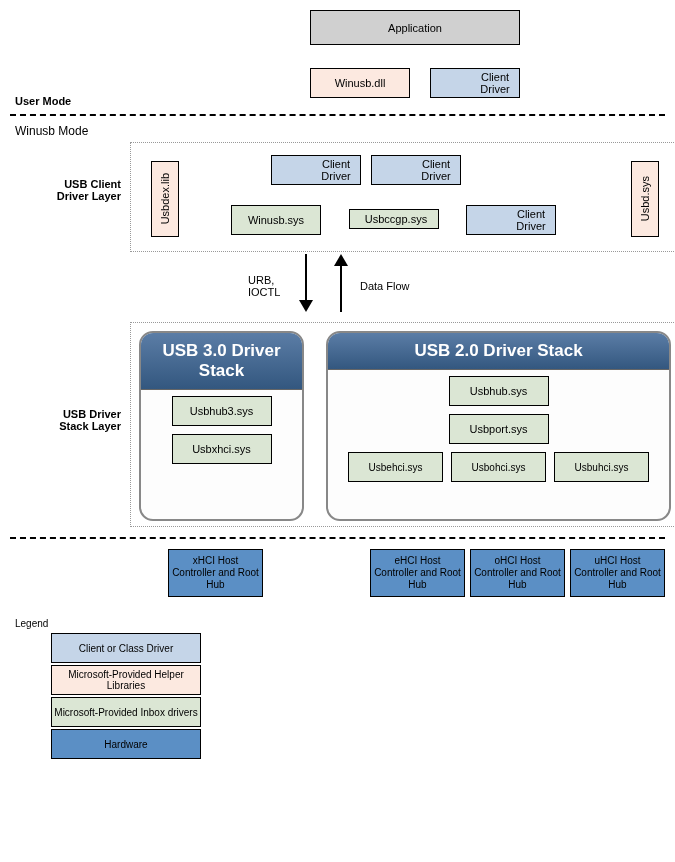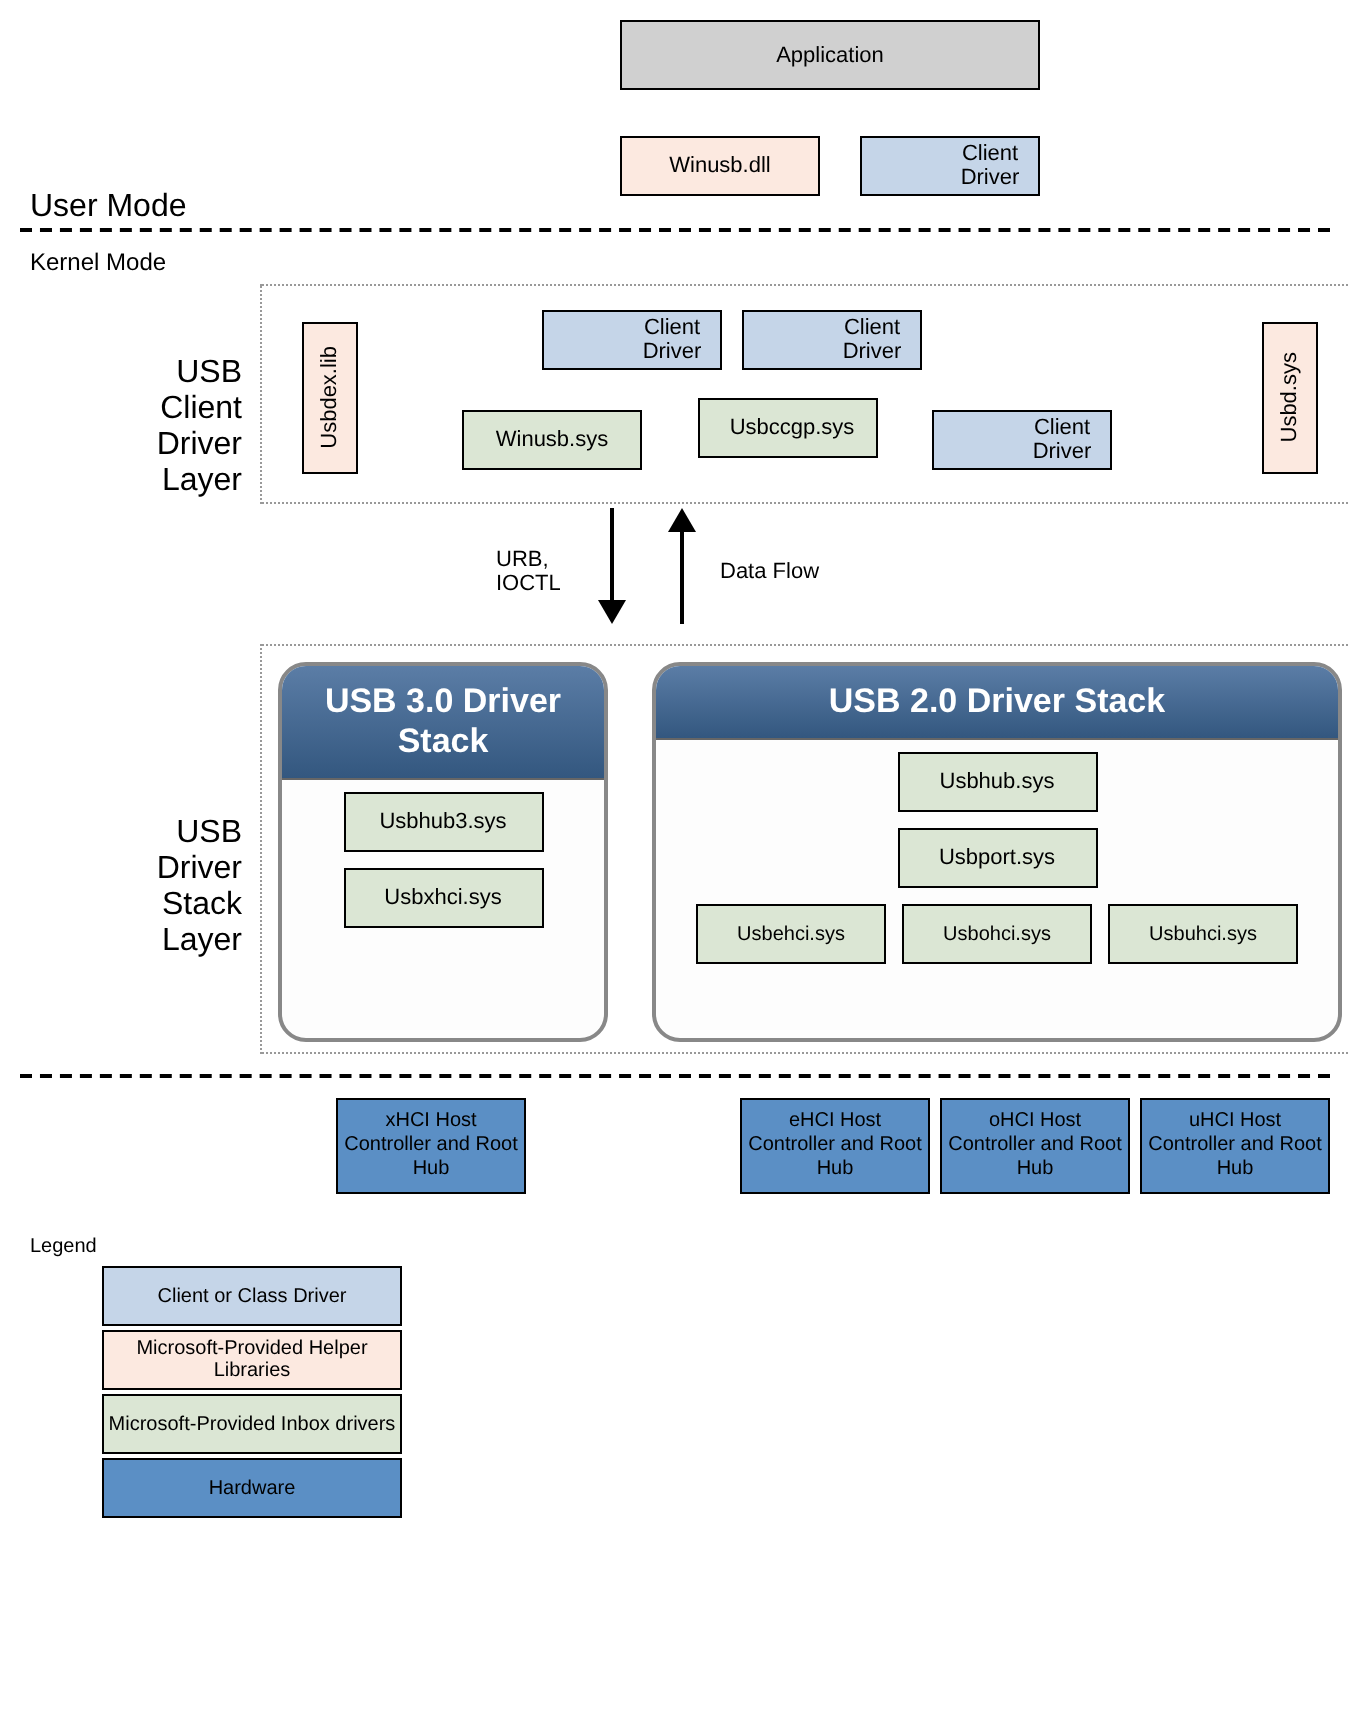--- a/index.html
+++ b/index.html
@@ -23,21 +23,21 @@
   .grey   { background: #d0d0d0; }
   .pink   { background: #fce9e0; }
   .blue   { background: #c5d5e8; padding-left: 48px; }
   .green  { background: #dbe6d4; }
   .hwblue { background: #5b8fc5; color: #000; }
   .vtext  { writing-mode: vertical-rl; transform: rotate(180deg); }
   .dashed-line {
     border-top: 2px dashed #000;
     margin: 4px 0 8px 0;
   }
-  .section-label { font-size: 16px; }
+  .section-label { font-size: 11px; font-weight: bold; }
 
   
   .top-area { position: relative; height: 100px; }
   .app-box { position:absolute; left:300px; top:0; width:210px; height:35px; }
   .winusbdll-box { position:absolute; left:300px; top:58px; width:100px; height:30px; }
   .clientdrv-top-box { position:absolute; left:420px; top:58px; width:90px; height:30px; }
   .usermode-label { position:absolute; left:5px; top:85px; }
 
   
   .kernel-label { margin: 0 0 4px 5px; font-size:12px; }
@@ -49,21 +49,21 @@
     width: 550px;
     height: 110px;
   }
   .client-layer-label {
     position:absolute; left:-80px; top:35px; width:70px; text-align:right;
   }
   .usbdexlib-box { position:absolute; left:20px; top:18px; width:28px; height:76px; }
   .cdr1 { position:absolute; left:140px; top:12px; width:90px; height:30px; }
   .cdr2 { position:absolute; left:240px; top:12px; width:90px; height:30px; }
   .winusb-sys { position:absolute; left:100px; top:62px; width:90px; height:30px; }
-  .usbccgp-sys { position:absolute; left:218px; top:56px; width:90px; height:30px;padding-left:12px; }
+  .usbccgp-sys { position:absolute; left:218px; top:66px; width:90px; height:20px;padding-left:12px; }
   .cdr-bottom  { position:absolute; left:335px; top:62px; width:90px; height:30px; }
   .usbdsys-box { position:absolute; left:500px; top:18px; width:28px; height:76px; }
 
   
   .arrows-area { position:relative; height:70px; margin-left:120px; width:550px; }
   .urb-label { position:absolute; left:118px; top:22px; width:50px; text-align:left; }
   .df-label  { position:absolute; left:230px; top:28px; }
   .arrow-down-stem { position:absolute; left:175px; top:2px; width:2px; height:48px; background:#000;}
   .arrow-down-head { position:absolute; left:169px; top:48px; width:0;height:0;border-left:7px solid transparent;border-right:7px solid transparent;border-top:12px solid #000;}
   .arrow-up-stem { position:absolute; left:210px; top:12px; width:2px; height:48px; background:#000;}
@@ -118,21 +118,21 @@
 <body>
 
 <div class="top-area">
   <div class="box grey app-box">Application</div>
   <div class="box pink winusbdll-box">Winusb.dll</div>
   <div class="box blue clientdrv-top-box">Client Driver</div>
   <div class="section-label usermode-label">User Mode</div>
 </div>
 <div class="dashed-line"></div>
 
-<div class="kernel-label">Kernel Mode</div>
+<div class="kernel-label">Winusb Mode</div>
 
 <div class="client-layer">
   <div class="client-layer-label section-label">USB Client Driver Layer</div>
 
   <div class="box pink usbdexlib-box">
     <span class="vtext">Usbdex.lib</span>
   </div>
 
   <div class="box blue cdr1">Client Driver</div>
   <div class="box blue cdr2">Client Driver</div>

